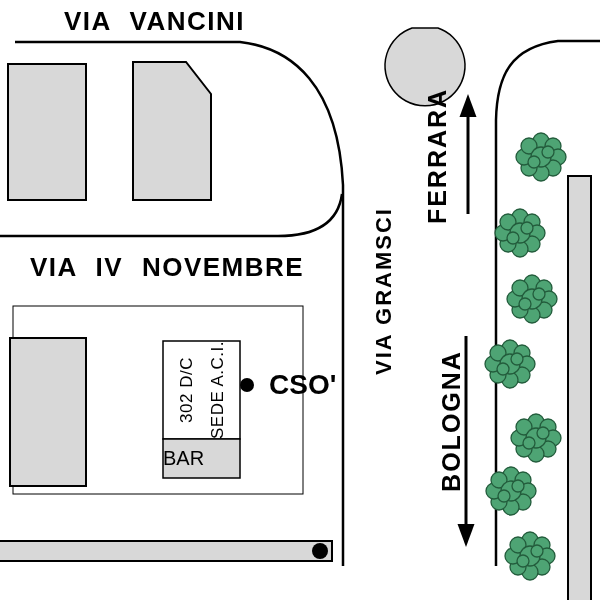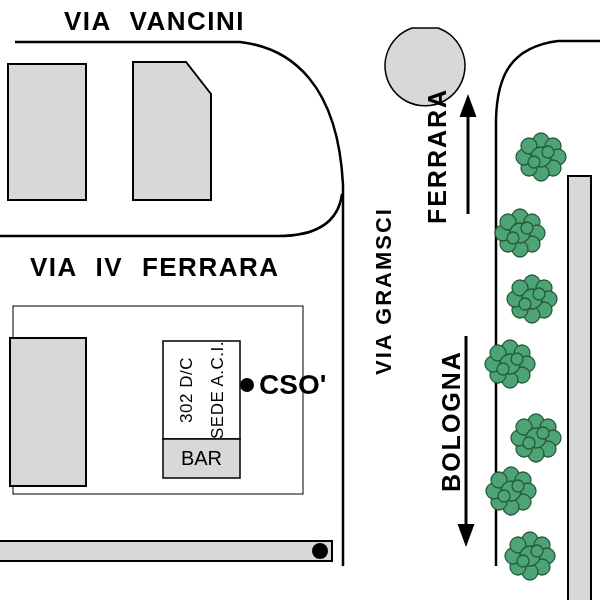--- a/index.html
+++ b/index.html
@@ -70,22 +70,22 @@
     <use href="#bush" x="541" y="157"></use>
     <use href="#bush" x="520" y="233"></use>
     <use href="#bush" x="532" y="299"></use>
     <use href="#bush" x="510" y="364"></use>
     <use href="#bush" x="536" y="438"></use>
     <use href="#bush" x="511" y="491"></use>
     <use href="#bush" x="530" y="556"></use>
   </svg>
 
   <div class="label street" style="left:64px;top:6px;">VIA VANCINI</div>
-  <div class="label street" style="left:30px;top:252px;">VIA IV FERRARA</div>
+  <div class="label street" style="left:30px;top:252px;">VIA IV NOVEMBRE</div>
   <div class="label vlabel" style="left:384px;top:291px;font-size:22px;">VIA GRAMSCI</div>
   <div class="label vlabel" style="left:437px;top:156px;font-size:25px;">FERRARA</div>
   <div class="label vlabel" style="left:451px;top:421px;font-size:25px;">BOLOGNA</div>
   <div class="label vlabel small" style="left:187px;top:390px;">302 D/C</div>
   <div class="label vlabel small" style="left:218px;top:390px;">SEDE A.C.I.</div>
-  <div class="label bar" style="left:163px;top:447px;width:77px;text-align:center;">BAR</div>
-  <div class="label cso" style="left:259px;top:369px;">CSO'</div>
+  <div class="label bar" style="left:163px;top:447px;width:77px;text-align:left;">BAR</div>
+  <div class="label cso" style="left:269px;top:369px;">CSO'</div>
 
 </div>
 
 </body></html>

